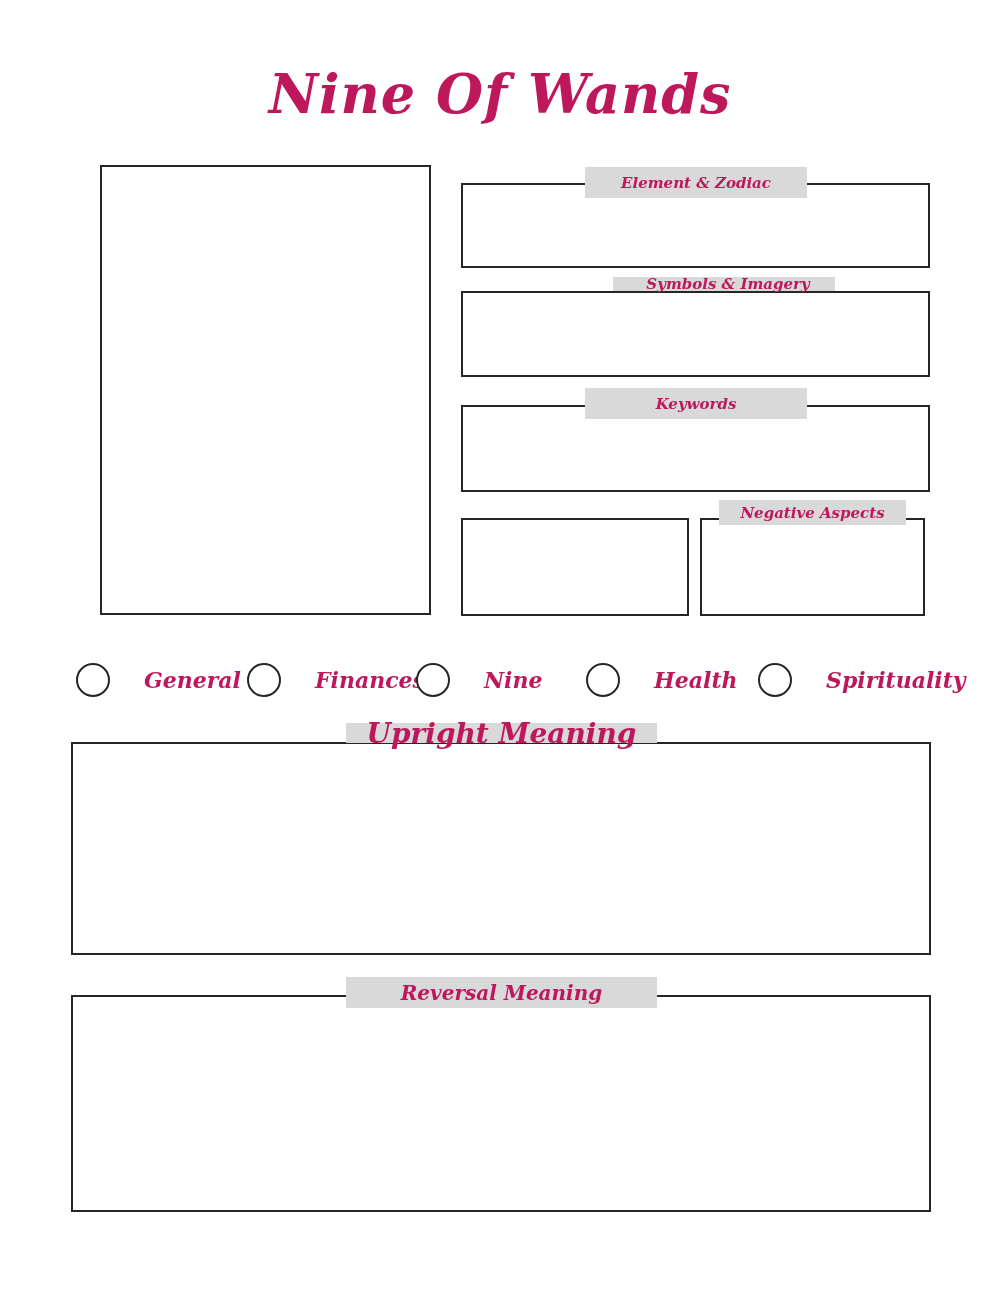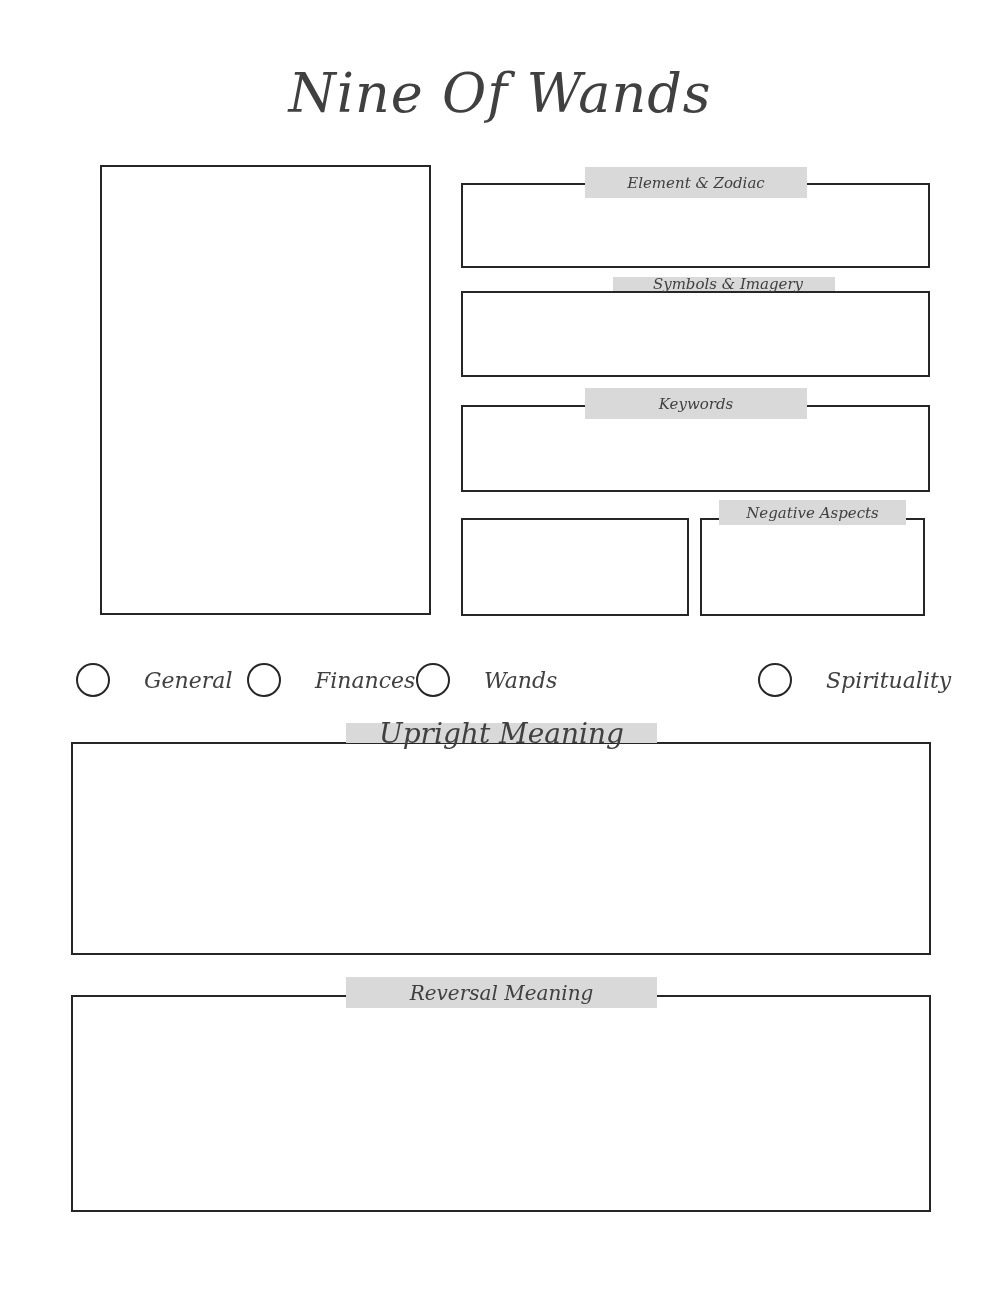--- a/index.html
+++ b/index.html
@@ -8,22 +8,22 @@
     position: relative;
     width: 1000px;
     height: 1294px;
     background: #ffffff;
     font-family: "DejaVu Serif", serif;
     overflow: hidden;
   }
   .script {
     font-family: "DejaVu Serif", serif;
     font-style: italic;
-    font-weight: 400;
-    color: #404040;
+    font-weight: 700;
+    color: #be185d;
   }
   .page-title {
     position: absolute;
     left: 0;
     top: 62px;
     width: 100%;
     text-align: center;
     font-size: 54px;
     letter-spacing: 1px;
   }
@@ -88,21 +88,25 @@
   <div class="category-item" style="left:76px; top:662px;">
     <div class="category-circle"></div>
     <div class="category-label script">General</div>
   </div>
   <div class="category-item" style="left:247px; top:662px;">
     <div class="category-circle"></div>
     <div class="category-label script">Finances</div>
   </div>
   <div class="category-item" style="left:416px; top:662px;">
     <div class="category-circle"></div>
-    <div class="category-label script">Wands</div>
+    <div class="category-label script">Nine</div>
+  </div>
+  <div class="category-item" style="left:586px; top:662px;">
+    <div class="category-circle"></div>
+    <div class="category-label script">Health</div>
   </div>
   <div class="category-item" style="left:758px; top:662px;text-align:center;">
     <div class="category-circle"></div>
     <div class="category-label script">Spirituality</div>
   </div>
 
   <div class="box" style="left:71px; top:742px; width:860px; height:213px;"></div>
   <div class="label-bar script" style="left:346px; top:723px; width:311px; height:20px; font-size:28px;">Upright Meaning</div>
 
   <div class="box" style="left:71px; top:995px; width:860px; height:217px;"></div>

